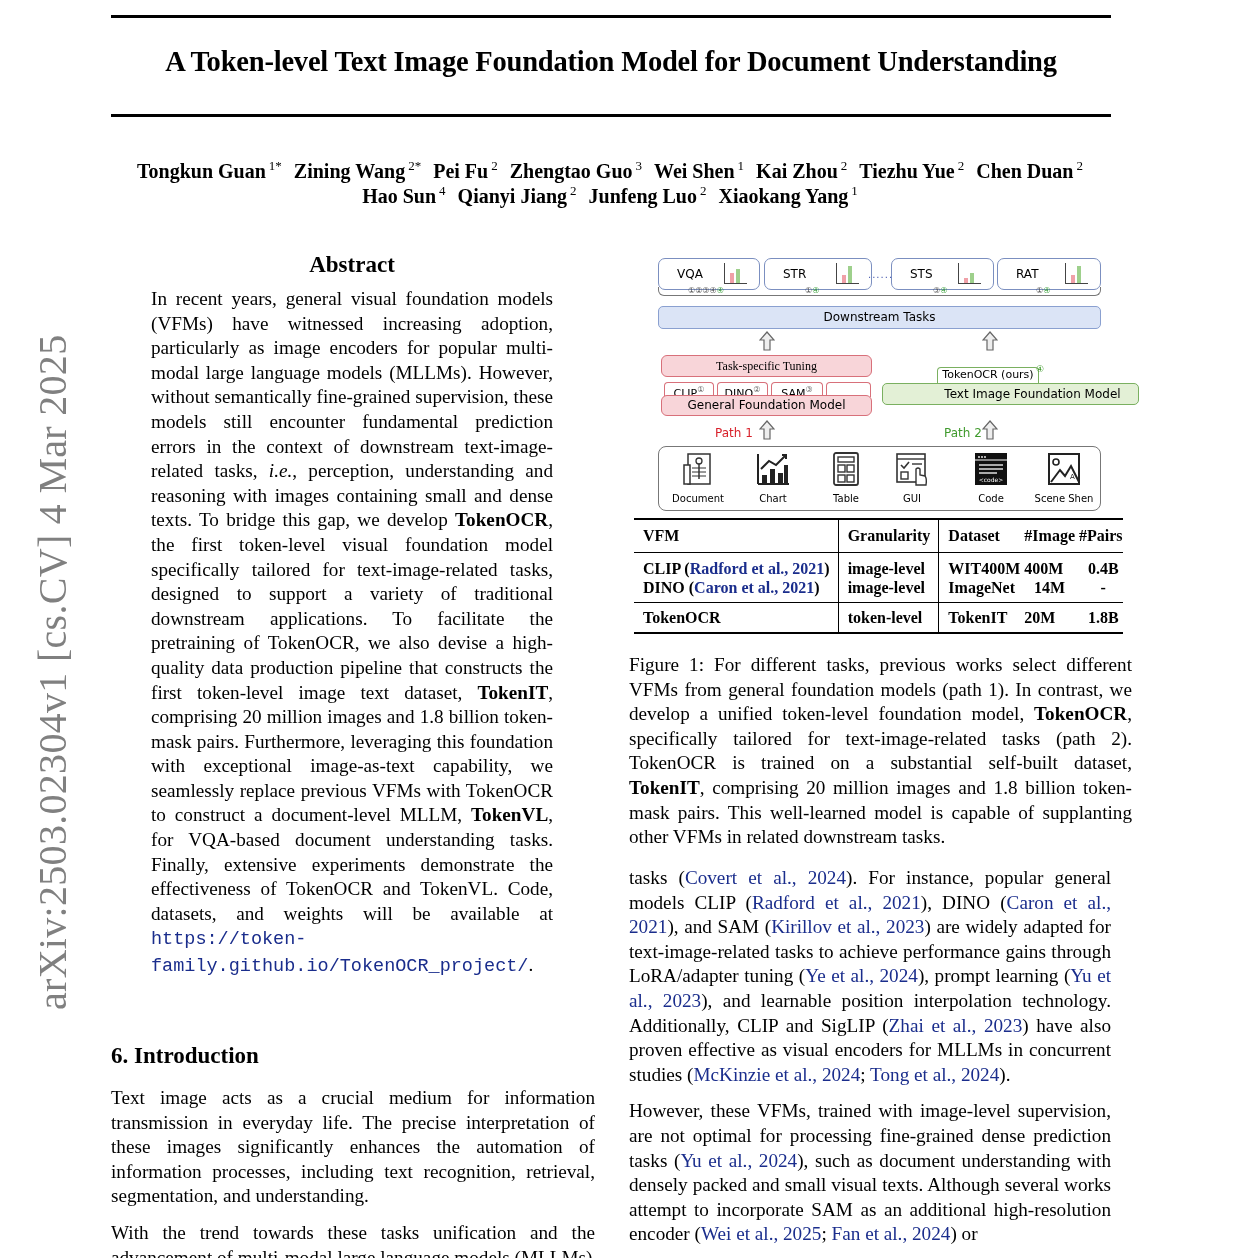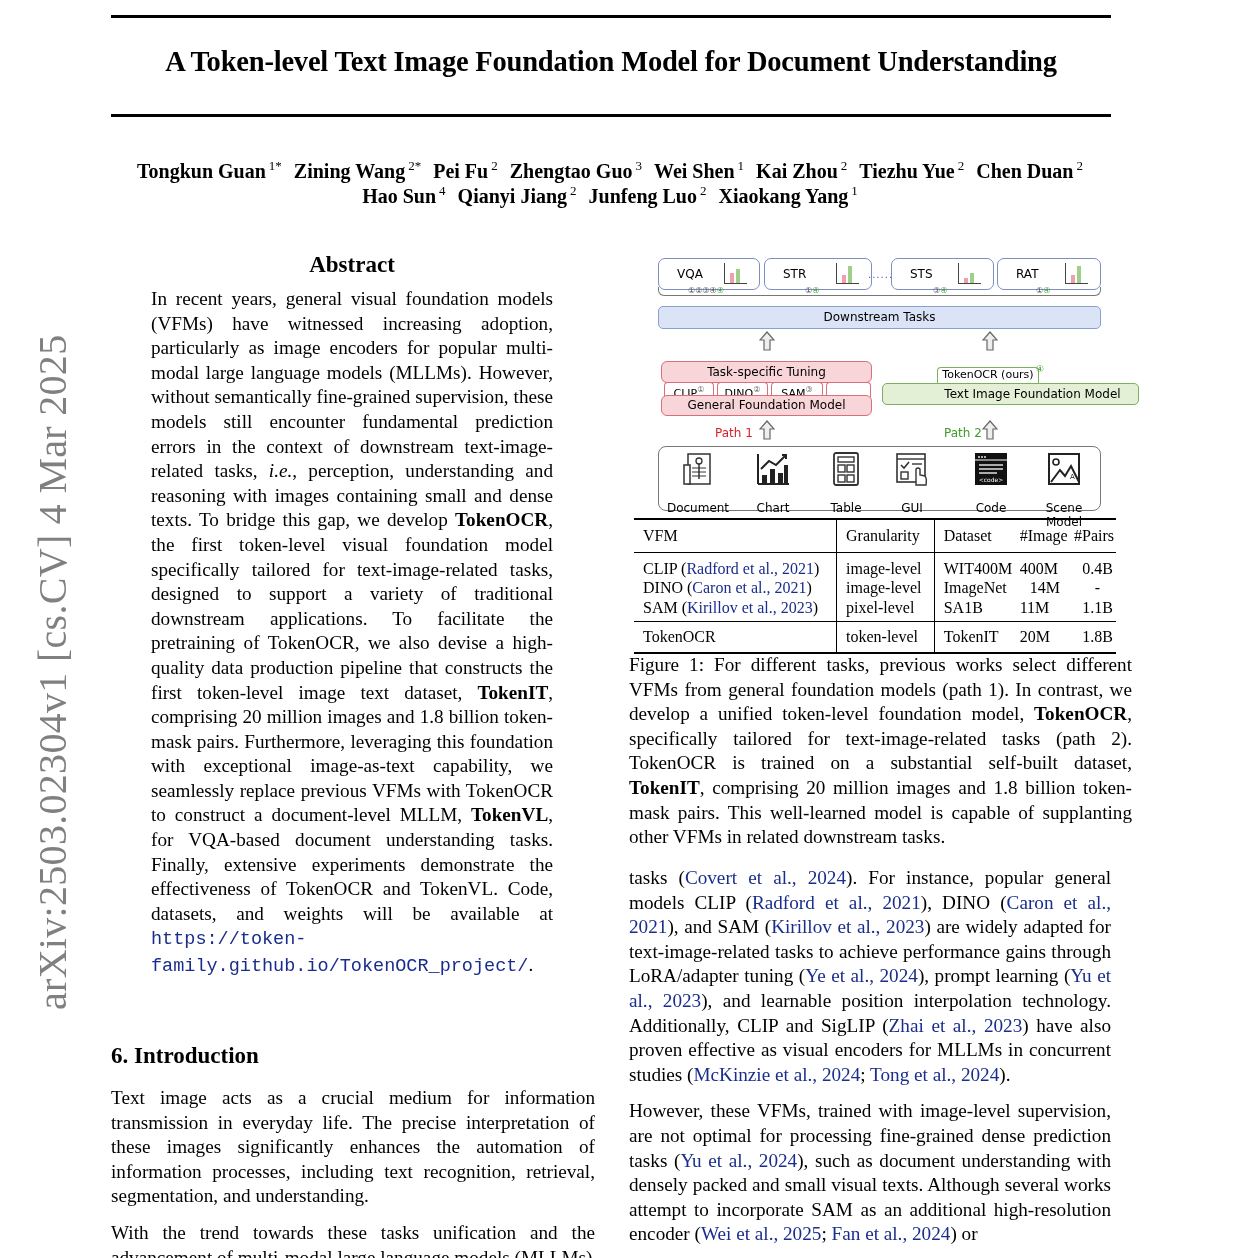--- a/index.html
+++ b/index.html
@@ -51,26 +51,26 @@
               text-align: center; font-size: 12px; }
   .mini-tag { position: absolute; top: 127px; height: 14px; background: #fff; border: 1px solid #d8707a; border-bottom: none;
               border-radius: 4px 4px 0 0; font-size: 11px; text-align: center; line-height: 14px; }
   .green-box { position: absolute; background: #e3f0d6; border: 1.2px solid #7ab060; border-radius: 5px;
                text-align: center; font-size: 12px; }
   .path-label { position: absolute; font-size: 12px; }
   .src-row { position: absolute; left: 3px; top: 191px; width: 441px; height: 63px;
              border: 1.2px solid #777; border-radius: 8px; }
   .src-item { position: absolute; top: 4px; width: 70px; text-align: center; }
   .src-item svg { display: block; margin: 0 auto; }
-  .src-item .cap { font-size: 12px; margin-top: 14px; }
+  .src-item .cap { font-size: 10px; margin-top: 6px; }
 
   
   #vfm-table { position: absolute; left: 634px; top: 518px; width: 482px; border-collapse: collapse;
                font-size: 16px; line-height: 19.5px; }
-  #vfm-table th, #vfm-table td { text-align: left; padding: 0 0 0 9px; font-weight: normal; white-space: nowrap; }
+  #vfm-table th, #vfm-table td { text-align: left; padding: 0 0 0 9px; font-weight: bold; white-space: nowrap; }
   #vfm-table thead tr { border-top: 2px solid #000; border-bottom: 1px solid #000; }
   #vfm-table thead th { padding-top: 6px; padding-bottom: 6px; }
   #vfm-table tbody.main tr:first-child td { padding-top: 6px; }
   #vfm-table tbody.main tr:last-child td { padding-bottom: 4px; }
   #vfm-table tbody.ours tr { border-top: 1px solid #000; border-bottom: 2px solid #000; }
   #vfm-table tbody.ours td { padding-top: 5px; padding-bottom: 5px; }
   #vfm-table .sep { border-right: 1px solid #000; padding-right: 8px; }
   #vfm-table .num { text-align: center; }
 </style>
 </head>
@@ -139,21 +139,21 @@
     </div>
   <div class="downstream">Downstream Tasks</div>
 
   <svg class="up-arrow" style="left:104px;top:76px;" viewBox="0 0 16 20">
       <path d="M8 1 L15 9 L11 9 L11 19 L5 19 L5 9 L1 9 Z" fill="#eee" stroke="#666" stroke-width="1.2"></path>
     </svg>
   <svg class="up-arrow" style="left:327px;top:76px;" viewBox="0 0 16 20">
       <path d="M8 1 L15 9 L11 9 L11 19 L5 19 L5 9 L1 9 Z" fill="#eee" stroke="#666" stroke-width="1.2"></path>
     </svg>
 
-  <div class="pink-box" style="left:6px;top:106px;width:209px;height:20px;line-height:20px;">Task-specific Tuning</div>
+  <div class="pink-box" style="left:6px;top:100px;width:209px;height:20px;line-height:20px;font-family:Liberation Serif, serif;">Task-specific Tuning</div>
   <div id="general-tags">
       <div class="mini-tag" style="left: 9px; width: 48px;"><span>CLIP</span><span style="font-size: 8px; color: rgb(102, 102, 102); vertical-align: super;">①</span></div>
       <div class="mini-tag" style="left: 62px; width: 49px;"><span>DINO</span><span style="font-size: 8px; color: rgb(102, 102, 102); vertical-align: super;">②</span></div>
       <div class="mini-tag" style="left: 116px; width: 50px;"><span>SAM</span><span style="font-size: 8px; color: rgb(102, 102, 102); vertical-align: super;">③</span></div>
       <div class="mini-tag" style="left: 171px; width: 43px;"><span>......</span><span style="font-size: 8px; color: rgb(102, 102, 102); vertical-align: super;"></span></div>
     </div>
   <div class="pink-box" style="left:6px;top:140px;width:209px;height:19px;line-height:19px;">General Foundation Model</div>
 
   <div class="mini-tag" style="left:282px;top:112px;width:100px;height:15px;border-color:#7ab060;">
     <span>TokenOCR (ours)</span>
@@ -232,21 +232,21 @@
         </svg>
       <div class="cap">Code</div>
     </div>
     <div class="src-item" style="left:370px;">
       <svg width="36" height="36" viewBox="0 0 36 36">
           <rect x="3" y="3" width="30" height="30" fill="#fff" stroke="#222" stroke-width="2"></rect>
           <circle cx="10" cy="11" r="3" fill="none" stroke="#222" stroke-width="1.6"></circle>
           <polyline points="5,31 14,19 19,25 25,15 33,31" fill="none" stroke="#222" stroke-width="2"></polyline>
           <text x="24" y="28" font-size="7" fill="#222" font-family="DejaVu Sans, sans-serif">A</text>
         </svg>
-      <div class="cap">Scene Model</div>
+      <div class="cap">Scene Shen</div>
     </div>
   </div>
 </div>
 
 <table id="vfm-table">
   <thead>
     <tr>
       <th class="sep">VFM</th>
       <th class="sep">Granularity</th>
       <th>Dataset</th>
@@ -262,27 +262,20 @@
         <td style="padding-left: 4px;">400M</td>
         <td class="num">0.4B</td>
       </tr>
       <tr>
         <td class="sep"><span>DINO</span> (<span class="link">Caron et al., 2021</span>)</td>
         <td class="sep">image-level</td>
         <td>ImageNet</td>
         <td style="padding-left: 4px; text-align: center;">14M</td>
         <td class="num">-</td>
       </tr>
-      <tr>
-        <td class="sep"><span>SAM</span> (<span class="link">Kirillov et al., 2023</span>)</td>
-        <td class="sep">pixel-level</td>
-        <td>SA1B</td>
-        <td style="padding-left: 4px;">11M</td>
-        <td class="num">1.1B</td>
-      </tr>
     </tbody>
   <tbody class="ours">
     <tr>
       <td class="sep">TokenOCR</td>
       <td class="sep">token-level</td>
       <td>TokenIT</td>
       <td style="padding-left:4px;">20M</td>
       <td class="num">1.8B</td>
     </tr>
   </tbody>

